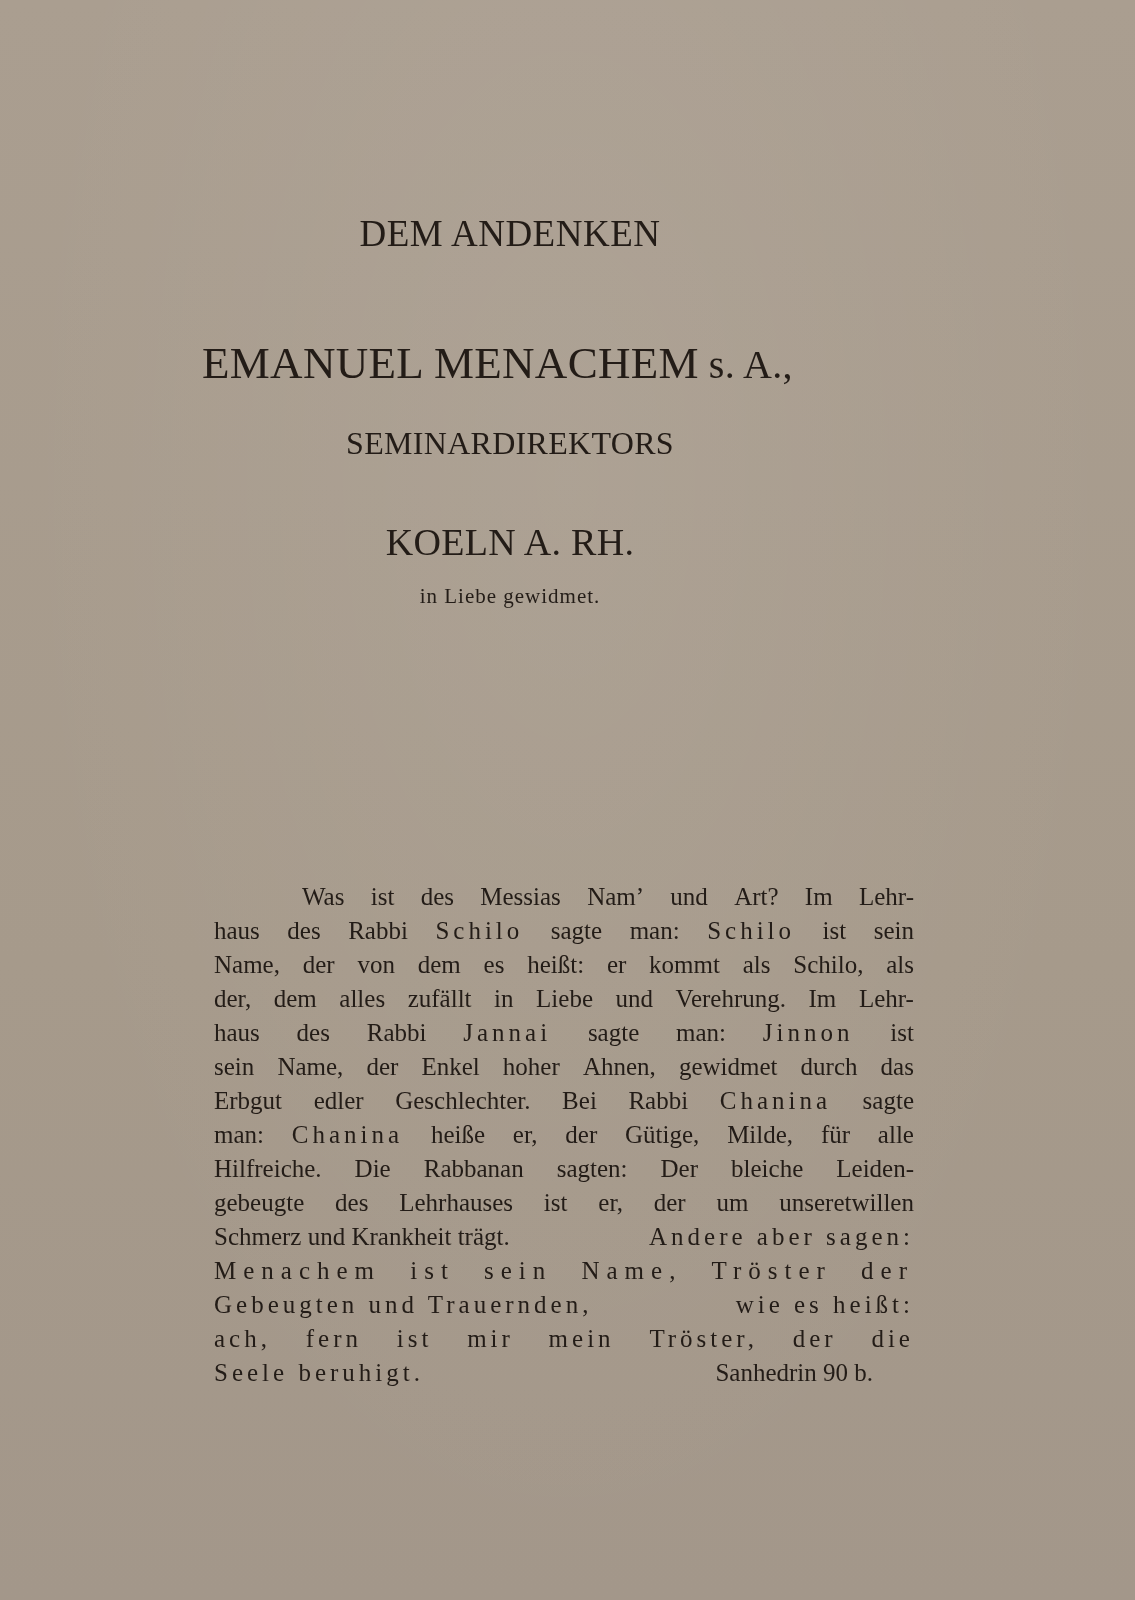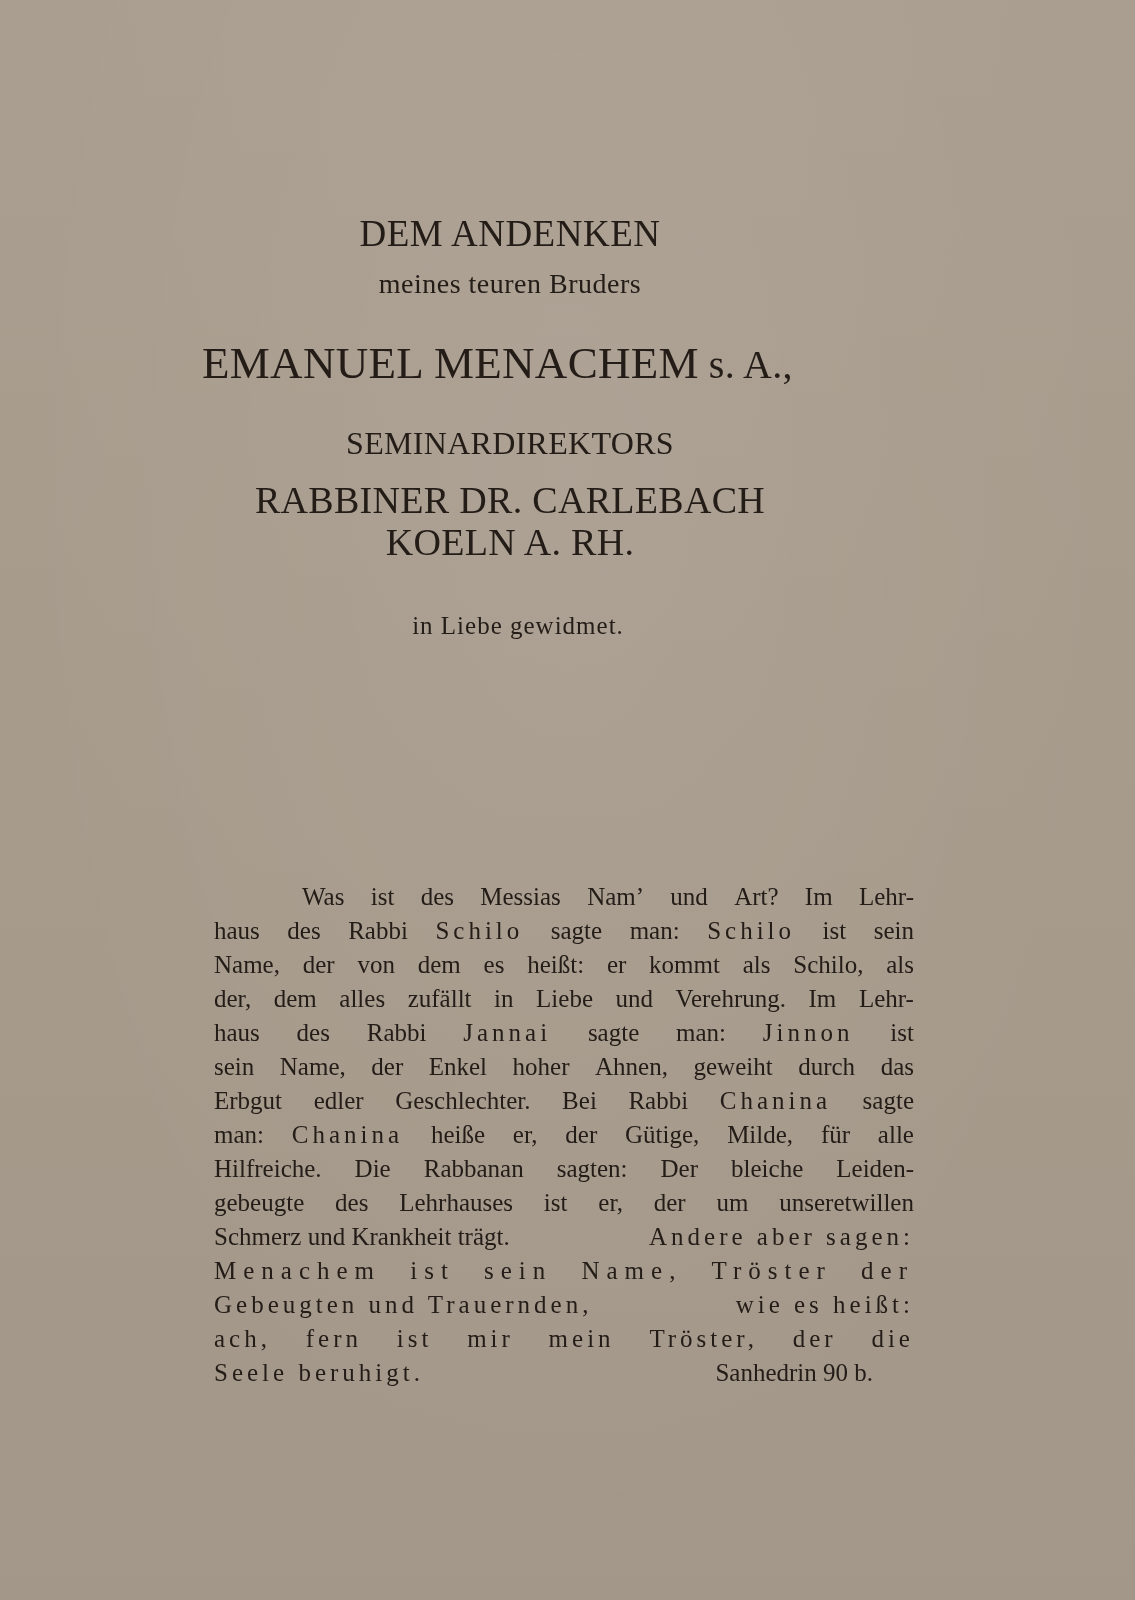--- a/index.html
+++ b/index.html
@@ -49,24 +49,23 @@
       letter-spacing: 0.3px;
     }
     .name-line .suffix {
       font-size: 40px;
       margin-left: 10px;
     }
     .title1 { top: 425px; font-size: 32px; letter-spacing: 0.3px; }
     .title2 { top: 478px; font-size: 38px; letter-spacing: 0.3px; }
     .title3 { top: 520px; font-size: 38px; letter-spacing: 0.3px; }
     .closing {
-      top: 612px;
-      font-size: 25px;
+      top: 584px;
+      font-size: 21px;
       letter-spacing: 1px;
-      padding-left: 8px;
     }
 
     .quote {
       position: absolute;
       left: 214px;
       top: 880px;
       width: 700px;
       font-size: 25px;
     }
     .qline {
@@ -83,28 +82,26 @@
     .sp2 { letter-spacing: 7px; }
     .lastline { justify-content: flex-start; }
     .lastline .source { margin-left: auto; margin-right: 41px; letter-spacing: 0; }
   </style>
 </head>
 <body>
 
 <div class="page">
 
   <div class="line center dedication-title">DEM ANDENKEN</div>
-  <div class="line center dedication-sub">meines teuren Bruders</div>
 
   <div class="line name-line">
     <span>EMANUEL MENACHEM</span><span class="suffix">s. A.,</span>
   </div>
 
   <div class="line center title1">SEMINARDIREKTORS</div>
-  <div class="line center title2">RABBINER DR. CARLEBACH</div>
   <div class="line center title3">KOELN A. RH.</div>
 
   <div class="line center closing">in Liebe gewidmet.</div>
 
   <div class="quote">
     <div class="qline indent">
       <span>Was</span>
       <span>ist</span>
       <span>des</span>
       <span>Messias</span>
@@ -160,21 +157,21 @@
       <span class="sp">Jinnon</span>
       <span>ist</span>
     </div>
     <div class="qline">
       <span>sein</span>
       <span>Name,</span>
       <span>der</span>
       <span>Enkel</span>
       <span>hoher</span>
       <span>Ahnen,</span>
-      <span>geweiht</span>
+      <span>gewidmet</span>
       <span>durch</span>
       <span>das</span>
     </div>
     <div class="qline">
       <span>Erbgut</span>
       <span>edler</span>
       <span>Geschlechter.</span>
       <span>Bei</span>
       <span>Rabbi</span>
       <span class="sp">Chanina</span>

